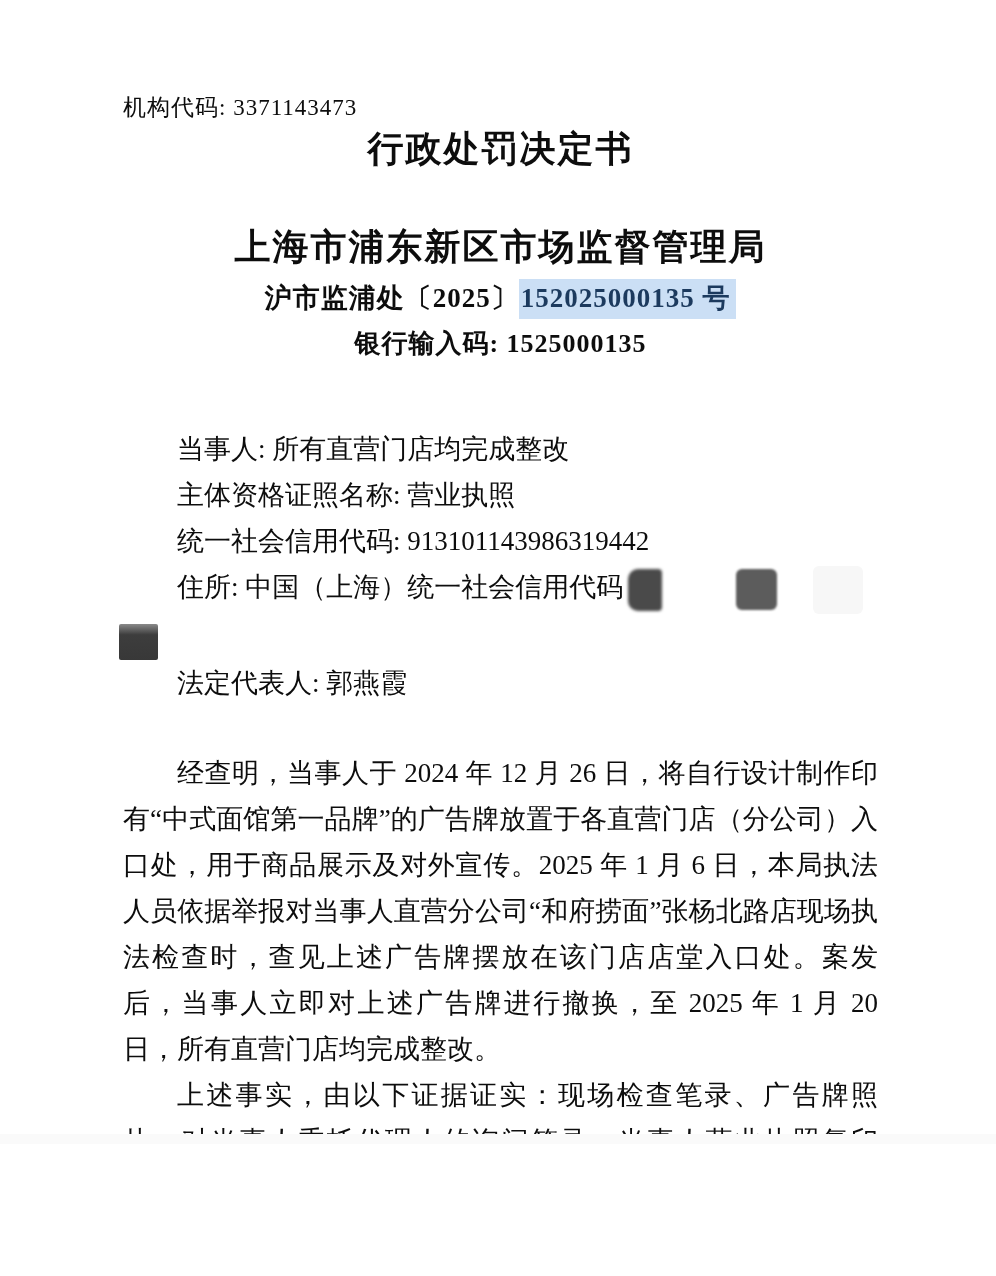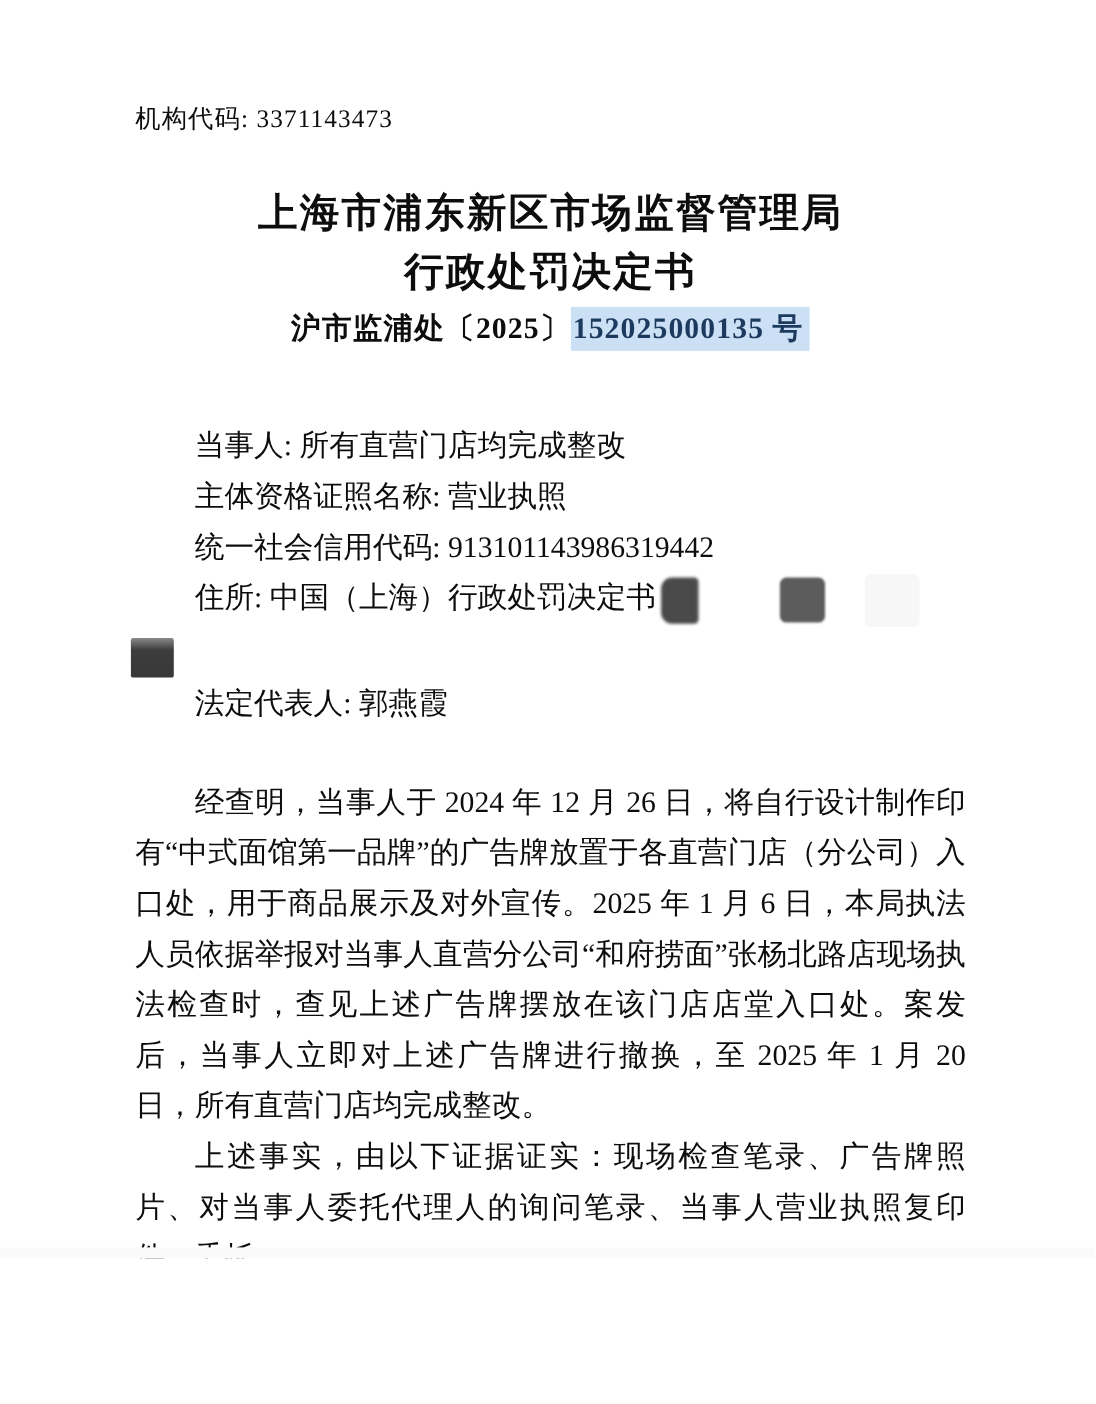--- a/index.html
+++ b/index.html
@@ -114,31 +114,32 @@
   }
 </style>
 </head>
 <body>
 
 <div class="page">
   <div class="content">
 
     <div class="org-code">机构代码: 3371143473</div>
 
+    <div class="title title-line2">行政处罚决定书</div>
     <div class="title title-line1">上海市浦东新区市场监督管理局</div>
-    <div class="title title-line2">行政处罚决定书</div>
 
     <div class="doc-number"><span>沪市监浦处〔2025〕</span><span class="highlight">152025000135 号</span></div>
 
+    <div class="bank-code">银行输入码: 1525000135</div>
 
     <div class="party-block body-text">
       <div class="party-line">当事人: 所有直营门店均完成整改</div>
       <div class="party-line">主体资格证照名称: 营业执照</div>
       <div class="party-line">统一社会信用代码: 913101143986319442</div>
-      <div class="party-line address-line"><span>住所: 中国（上海）行政处罚决定书</span><span class="redact redact-a"></span><span class="redact redact-b"></span><span class="redact redact-c"></span></div>
+      <div class="party-line address-line"><span>住所: 中国（上海）统一社会信用代码</span><span class="redact redact-a"></span><span class="redact redact-b"></span><span class="redact redact-c"></span></div>
       <div class="redact-row"><span class="redact redact-d"></span></div>
       <div class="party-line">法定代表人: 郭燕霞</div>
     </div>
 
     <div class="body-text">
       <p class="para para-1">经查明，当事人于 2024 年 12 月 26 日，将自行设计制作印有“中式面馆第一品牌”的广告牌放置于各直营门店（分公司）入口处，用于商品展示及对外宣传。2025 年 1 月 6 日，本局执法人员依据举报对当事人直营分公司“和府捞面”张杨北路店现场执法检查时，查见上述广告牌摆放在该门店店堂入口处。案发后，当事人立即对上述广告牌进行撤换，至 2025 年 1 月 20 日，所有直营门店均完成整改。</p>
       <p class="para para-2">上述事实，由以下证据证实：现场检查笔录、广告牌照片、对当事人委托代理人的询问笔录、当事人营业执照复印件、委托</p>
     </div>
 
   </div>

